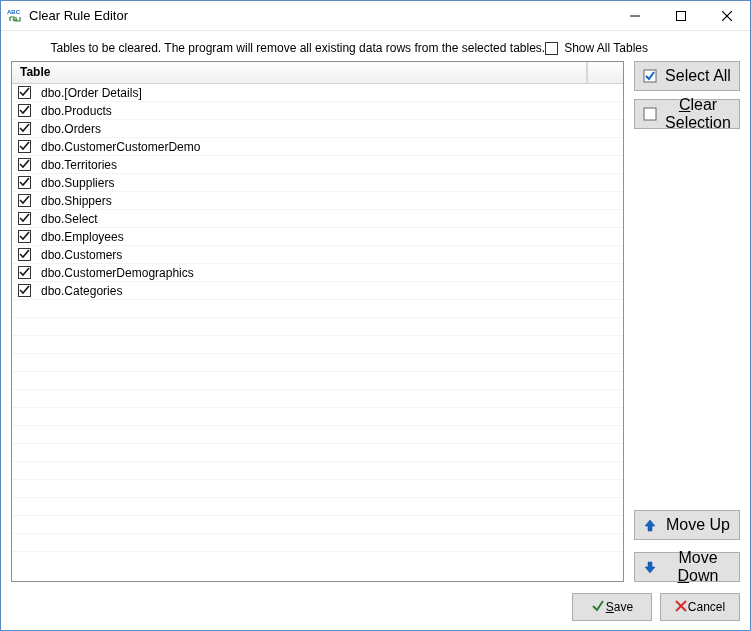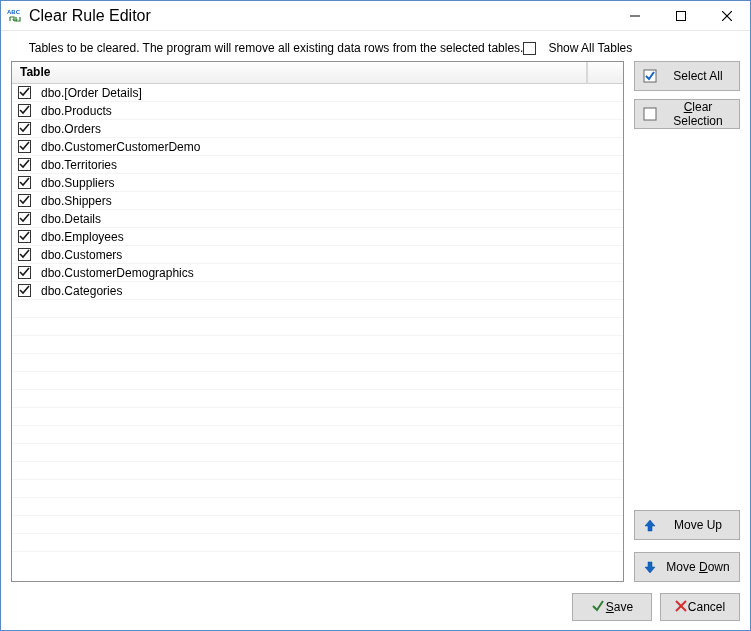--- a/index.html
+++ b/index.html
@@ -28,21 +28,21 @@
     background: #fff;
     border-bottom: 1px solid #e8e8e8;
   }
   .titlebar .app-icon {
     width: 16px; height: 16px;
     margin-right: 6px;
     display: flex; align-items: center; justify-content: center;
   }
   .titlebar .title {
     flex: 1;
-    font-size: 16px;
+    font-size: 13px;
     color: #000;
   }
   .titlectrls { display: flex; height: 100%; }
   .titlectrl {
     width: 46px; height: 100%;
     display: flex; align-items: center; justify-content: center;
     font-size: 12px;
     cursor: default;
   }
   
@@ -71,26 +71,26 @@
   
   .body {
     flex: 1;
     display: flex;
     flex-direction: column;
     padding: 8px 10px 8px 10px;
   }
   .toprow {
     display: flex;
     align-items: center;
-    justify-content: center;
+    justify-content: flex-end;
     padding: 2px 2px 6px 2px;
   }
   .toprow .desc { color: #000; }
   .showall {
-    display: flex; align-items: center; gap: 12px;
+    display: flex; align-items: center; gap: 6px;
     cursor: default;
     margin-right: 90px;
   }
   .showall .cb {
     width: 13px; height: 13px;
     border: 1px solid #333;
     background: #fff;
   }
   .middle {
     flex: 1;
@@ -154,21 +154,21 @@
   }
   .btn {
     height: 30px;
     border: 1px solid #adadad;
     background: #e1e1e1;
     display: flex;
     align-items: center;
     padding: 0 8px;
     gap: 8px;
     cursor: default;
-    font-size: 12px;
+    font-size: 16px;
   }
   .btn .bicon { width: 14px; height: 14px; display:flex;align-items:center;justify-content:center;}
   .btn .blabel { flex:1; text-align:center; }
   .btn .blabel .ul { text-decoration: underline; }
   .groupA { display:flex; flex-direction:column; gap:8px; }
   .groupB { display:flex; flex-direction:column; gap:12px; }
   
   .footer {
     height: 40px;
     display: flex;
@@ -295,21 +295,21 @@
                 </svg>
               </span>
               <span>dbo.Shippers</span>
             </div>
             <div class="row">
               <span class="checkglyph">
                 <svg width="11" height="11">
                   <path d="M1 5 L4 8 L10 1" fill="none" stroke="#1a1a1a" stroke-width="1.6"></path>
                 </svg>
               </span>
-              <span>dbo.Details</span>
+              <span>dbo.Select</span>
             </div>
             <div class="row">
               <span class="checkglyph">
                 <svg width="11" height="11">
                   <path d="M1 5 L4 8 L10 1" fill="none" stroke="#1a1a1a" stroke-width="1.6"></path>
                 </svg>
               </span>
               <span>dbo.Employees</span>
             </div>
             <div class="row">

